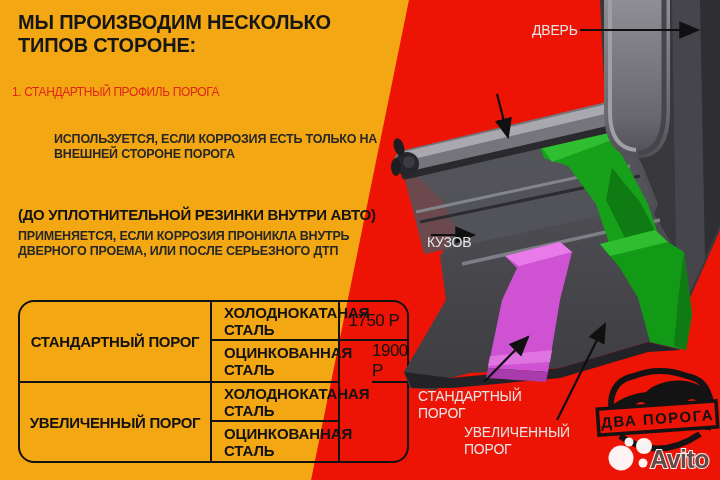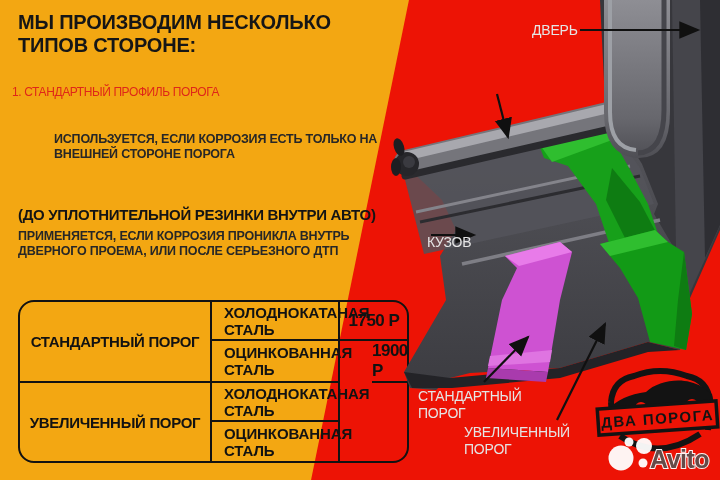--- a/index.html
+++ b/index.html
@@ -21,21 +21,21 @@
   
   #ptable{left:18px;top:300px;width:387px;height:159px;border:2.5px solid #121212;
           border-radius:16px;display:grid;grid-template-columns:192px 128px 1fr;
           grid-template-rows:repeat(4,1fr);color:#121212;}
   .tc{display:flex;align-items:center;}
   .t-name{grid-column:1;grid-row:span 2;justify-content:center;text-align:center;
           font-weight:bold;font-size:15px;letter-spacing:-0.3px;border-right:2.5px solid #121212;}
   .t-name.sep{border-bottom:2.5px solid #121212;}
   .t-mat{grid-column:2;padding-left:12px;font-weight:bold;font-size:15px;letter-spacing:-0.1px;
          border-right:2.5px solid #121212;}
-  .t-price{grid-column:3;justify-content:center;font-weight:bold;font-size:17px;letter-spacing:-0.5px;}
+  .t-price{grid-column:3;justify-content:center;font-weight:normal;font-size:17px;letter-spacing:-0.5px;}
   .bb-thin{border-bottom:2px solid #121212;}
   .bb-thick{border-bottom:2.5px solid #121212;}
   
   .dlab{color:#e5e5e5;font-weight:normal;font-size:14px;line-height:17px;letter-spacing:-0.2px;}
   #lab-door{left:532px;top:22px;}
   #lab-seal{left:430px;top:58px;width:145px;font-size:13.5px;}
   #lab-body{left:383px;top:234px;margin-left:44px;}
   #lab-std{left:418px;top:388px;width:118px;}
   #lab-inc{left:464px;top:424px;width:118px;}
   svg{display:block;}

